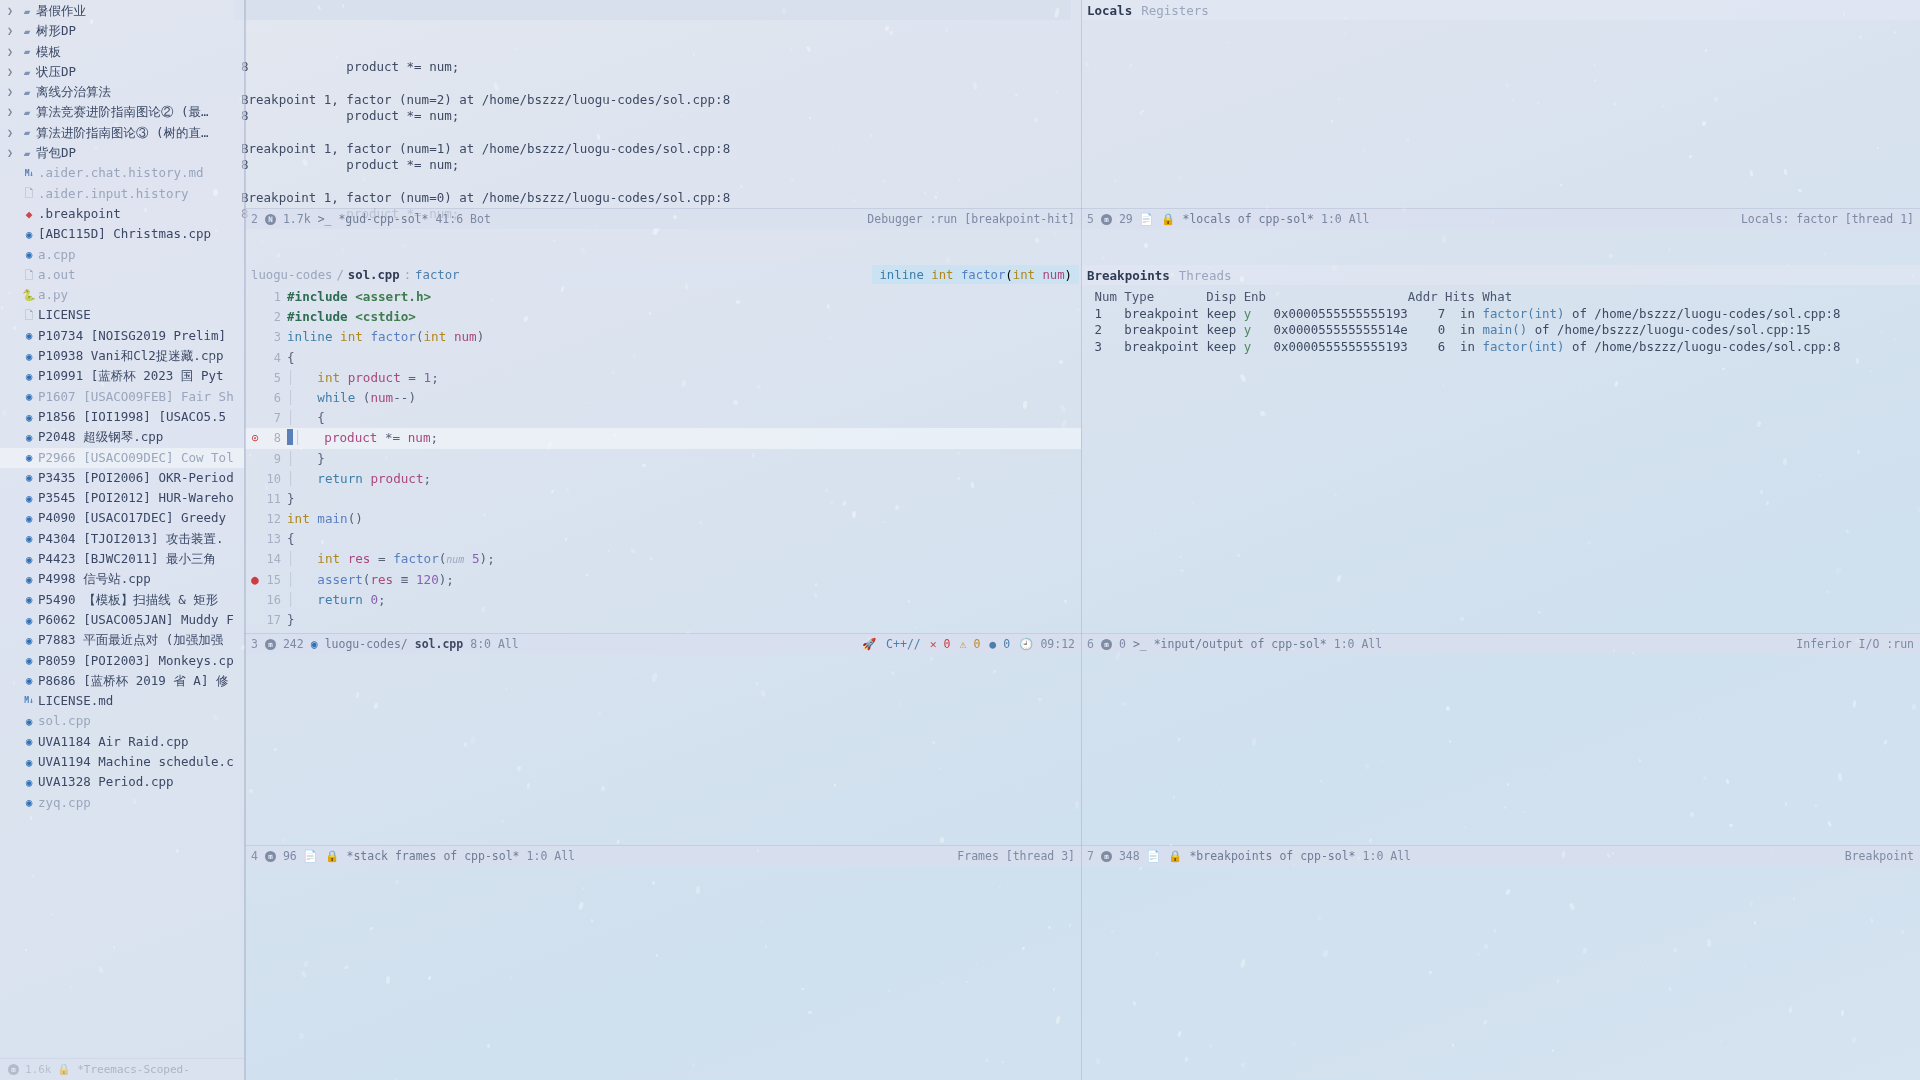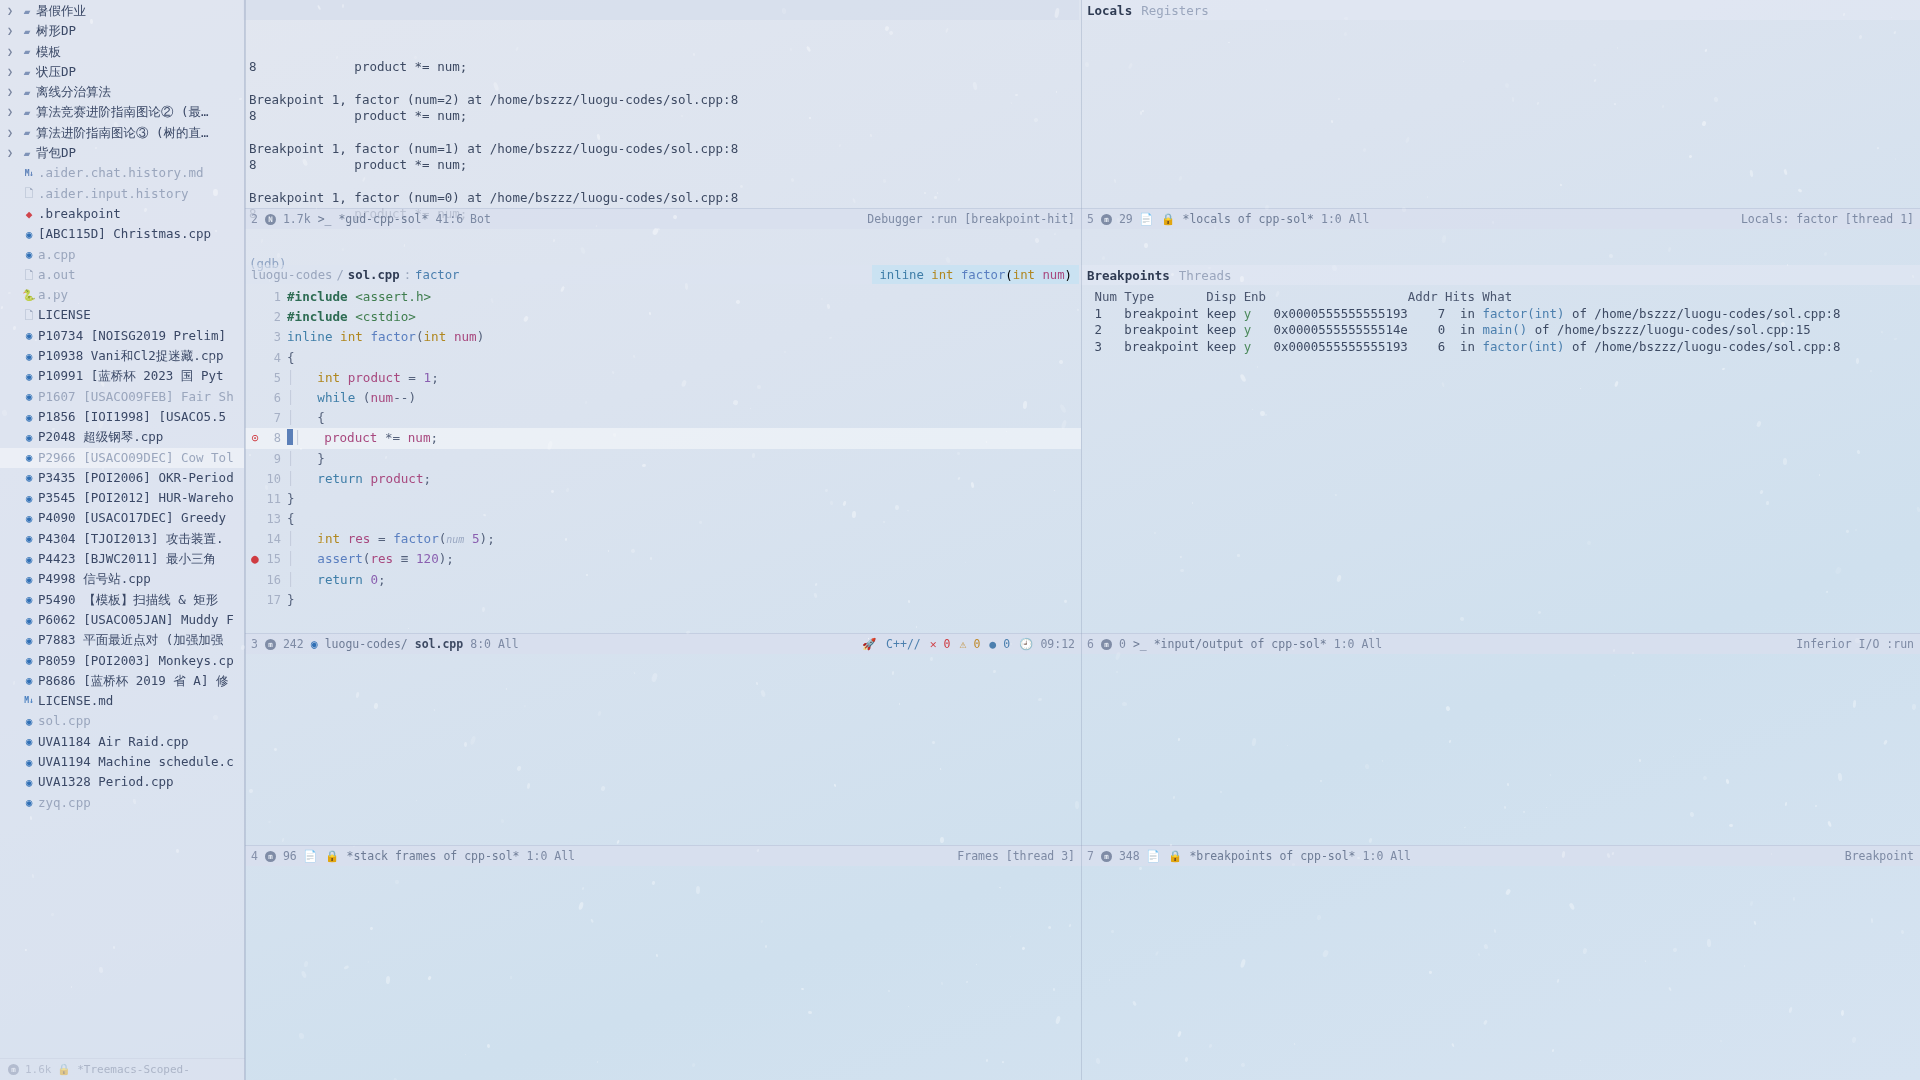--- a/index.html
+++ b/index.html
@@ -75,21 +75,21 @@
   .ml-num { color: #8691ab; }
   .ml-badge {
     display: inline-flex; align-items: center; justify-content: center;
     width: 11px; height: 11px; border-radius: 50%;
     background: #7f8ca6; color: #e8edf5; font-size: 7.5px; font-weight: bold;
   }
   .ml-buf { color: #6d7b95; }
 
   
   #gud {
-    position: absolute; left: 243px; top: 0; width: 836px; height: 265px;
+    position: absolute; left: 235px; top: 0; width: 836px; height: 265px;
     z-index: 4;
   }
   #tabbar {
     height: 20px; width: 100%;
     background: rgba(214,221,236,0.75);
     display: flex; align-items: center;
     font-size: 12px; color: #6e7c97;
     padding-left: 6px; white-space: nowrap;
   }
   #gud-body {
@@ -131,21 +131,21 @@
   .bar-cursor {
     display: inline-block; width: 6px; height: 16px;
     background: #5b7fb8; vertical-align: -3px; margin-right: 1px;
   }
   .guide { color: #c3cbdc; }
   .bp-dot { color: #cf3b41; font-size: 13px; }
   .bp-arrow { color: #cf3b41; font-size: 12px; }
 
   
   .k-pre   { color: #2d6c53; font-weight: bold; }  
-  .k-str   { color: #3f7d4e; }                     
+  .k-str   { color: #3f7d4e; font-weight: bold; }                     
   .k-kw    { color: #3f7ea8; }                     
   .k-type  { color: #b0871f; }                     
   .k-fn    { color: #5a7fc0; }                     
   .k-var   { color: #a8497f; }                     
   .k-num   { color: #8a5fb0; }                     
   .k-punc  { color: #55627c; }
   .k-param { color: #a8497f; }
   .k-hint  { color: #9aa8c2; font-style: italic; font-size: 10px; }
   .el-kw   { color: #3f7ea8; }
   .el-type { color: #b0871f; }
@@ -405,21 +405,20 @@
     <span class="ml-buf">*Treemacs-Scoped-</span>
   </div>
 
   <div class="vsep" style="left:245px;"></div>
   <div class="vsep" style="left:1081px;"></div>
 
   <div id="gud">
     <div id="tabbar"></div>
     <div id="gud-body">
       <div id="gud-lines"><div style="min-height: 16.4px;">8             product *= num;</div><div style="min-height: 16.4px;"></div><div style="min-height: 16.4px;">Breakpoint 1, factor (num=2) at /home/bszzz/luogu-codes/sol.cpp:8</div><div style="min-height: 16.4px;">8             product *= num;</div><div style="min-height: 16.4px;"></div><div style="min-height: 16.4px;">Breakpoint 1, factor (num=1) at /home/bszzz/luogu-codes/sol.cpp:8</div><div style="min-height: 16.4px;">8             product *= num;</div><div style="min-height: 16.4px;"></div><div style="min-height: 16.4px;">Breakpoint 1, factor (num=0) at /home/bszzz/luogu-codes/sol.cpp:8</div><div style="min-height: 16.4px;">8             product *= num;</div></div>
-      <div class="gud-prompt">(gdb)</div>
     </div>
   </div>
 
   <div class="modeline" style="left:245px; top:208px; width:836px;">
     <div class="ml-left">
       <span class="ml-num">2</span>
       <span class="ml-badge">N</span>
       <span>1.7k</span>
       <span class="ml-buf">&gt;_ *gud-cpp-sol*</span>
       <span>41:6 Bot</span>
@@ -525,20 +524,25 @@
         <span class="lnum">10</span>
         <span class="ctext"><span class="guide">│</span>   <span class="k-kw">return</span> <span class="k-var">product</span><span class="k-punc">;</span></span>
       </div>
 
       <div class="cl">
         <span class="fringe"></span>
         <span class="lnum">11</span>
         <span class="ctext"><span class="k-punc">}</span></span>
       </div>
 
+      <div class="cl">
+        <span class="fringe"></span>
+        <span class="lnum">12</span>
+        <span class="ctext"><span class="k-type">int</span> <span class="k-fn">main</span><span class="k-punc">()</span></span>
+      </div>
 
       <div class="cl">
         <span class="fringe"></span>
         <span class="lnum">13</span>
         <span class="ctext"><span class="k-punc">{</span></span>
       </div>
 
       <div class="cl">
         <span class="fringe"></span>
         <span class="lnum">14</span>

